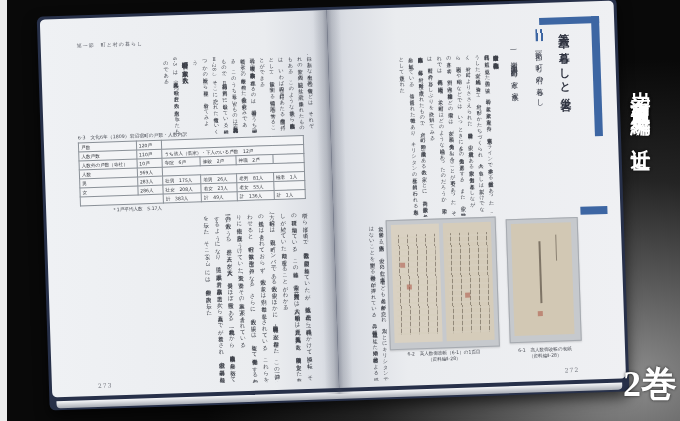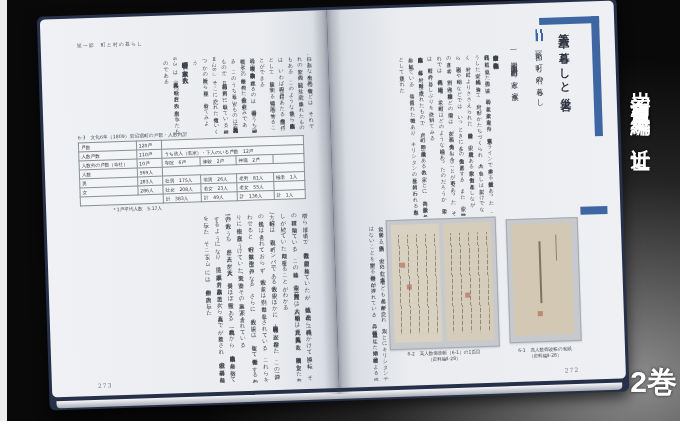--- a/index.html
+++ b/index.html
@@ -43,22 +43,22 @@
   .tnote{font-size:4.6px;color:#4a4d55;margin:2px 0 0 40px;}
   .photo{position:absolute;background:#c6c9cd;border:1px solid #a6aab0;box-shadow:0 1px 2px rgba(0,0,0,.15);}
   .ms{position:absolute;overflow:hidden;}
   .ink{position:absolute;left:4px;right:4px;top:10px;bottom:8px;opacity:.85;
     background-image:repeating-linear-gradient(0deg,rgba(214,206,190,.78) 0 2px,transparent 2px 6px),
       repeating-linear-gradient(90deg,transparent 0 3px,rgba(70,60,50,.55) 3px 4px,transparent 4px 9px);}
   .seal{position:absolute;width:5px;height:5px;background:rgba(168,72,56,.5);}
   .cap{position:absolute;font-size:4.6px;line-height:5.6px;color:#4a4d55;text-align:center;font-family:"DejaVu Sans",sans-serif;}
   .spine-title{position:absolute;right:25px;top:76px;height:260px;color:#fff;font-size:20px;font-weight:bold;
     letter-spacing:4px;text-shadow:0 0 3px rgba(0,0,0,.75);font-family:"DejaVu Serif",serif;}
-  .volume{position:absolute;right:3px;bottom:18px;color:#fff;font-size:30px;font-weight:bold;
-    text-shadow:0 0 3px rgba(0,0,0,.75);font-family:Liberation Sans, sans-serif;}
+  .volume{position:absolute;right:3px;bottom:12px;color:#fff;font-size:36px;font-weight:bold;
+    text-shadow:0 0 3px rgba(0,0,0,.75);font-family:Liberation Serif, serif;}
 </style>
 </head>
 <body>
 
 <div class="stage">
   <div class="white-edge"></div>
 
   <div class="book">
     <div class="cover"></div>
     <div class="stack"></div>

